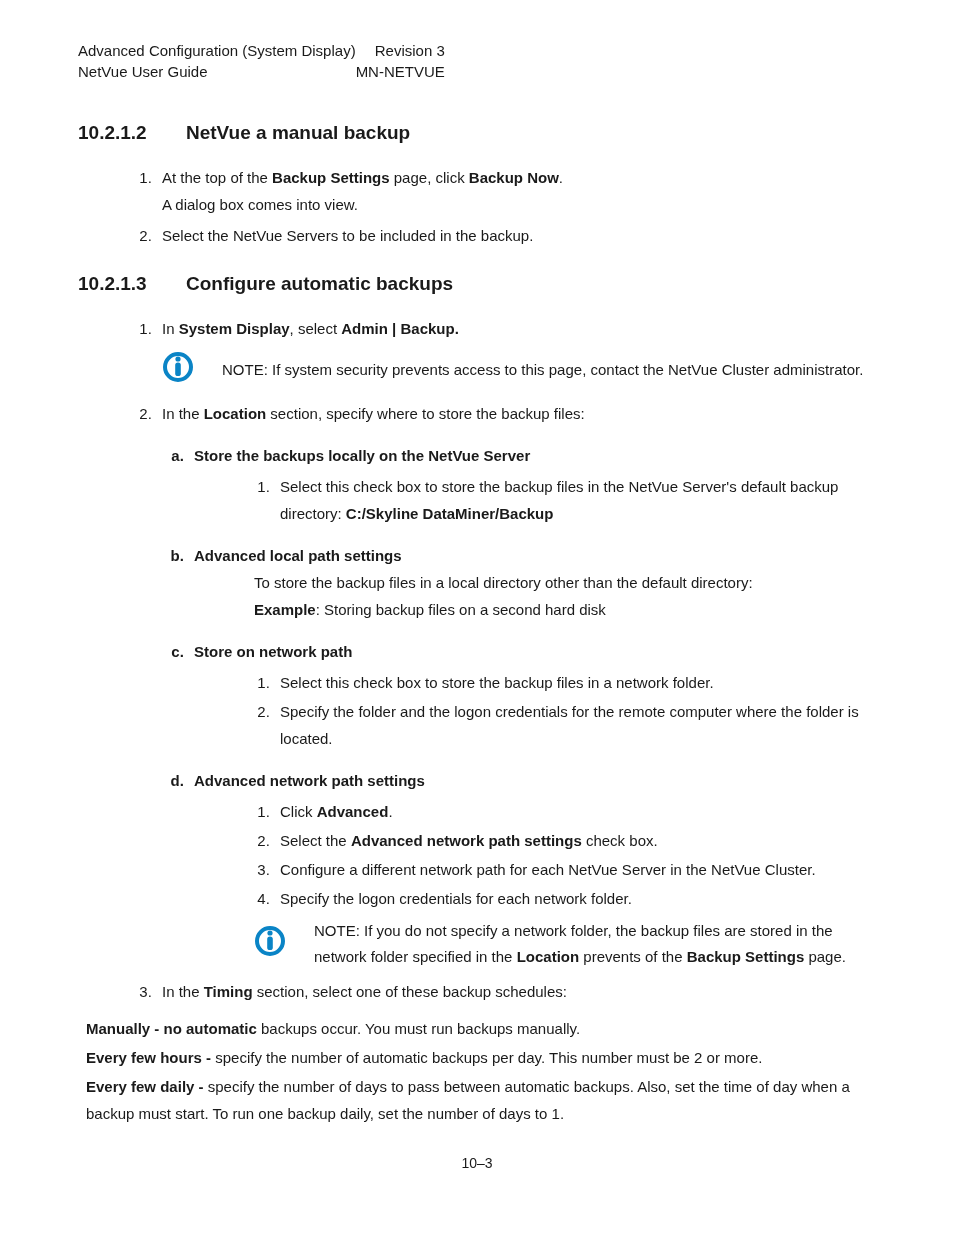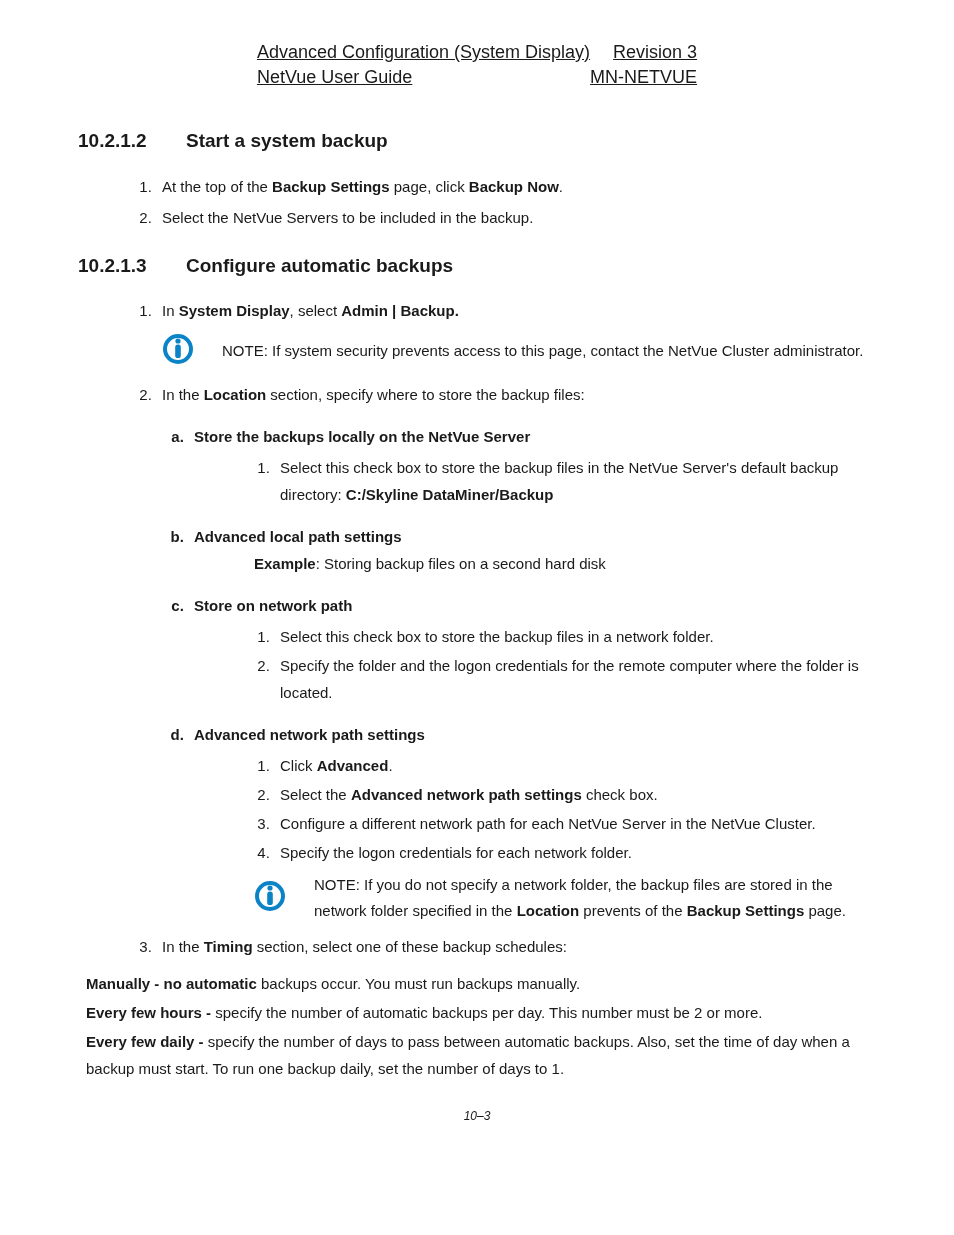--- a/index.html
+++ b/index.html
@@ -5,25 +5,24 @@
   body {
     font-family: Arial, Helvetica, sans-serif;
     color: #1a1a1a;
     margin: 0;
     padding: 40px 78px 30px 78px;
     font-size: 15px;
     line-height: 1.8;
   }
   .header-row {
     display: flex;
-    justify-content: center;
-    font-size: 18px;
+    justify-content: flex-start;
+    font-size: 15px;
     line-height: 1.4;
     margin-bottom: 34px;
-    text-decoration: underline;
   }
   .header-right {
     text-align: right;
   }
   h2.section-title {
     font-size: 19px;
     font-weight: bold;
     margin: 18px 0 14px 0;
   }
   h2.section-title .num {
@@ -71,49 +70,49 @@
     margin: 6px 0 8px 60px;
     line-height: 1.75;
   }
   .note-icon {
     flex: 0 0 32px;
     margin-right: 28px;
     margin-top: 3px;
   }
   .footer {
     text-align: center;
-    font-size: 12px;
+    font-size: 14px;
     margin-top: 24px;
-    font-style: italic;
   }
   p.flat {
     margin: 2px 8px;
   }
 </style>
 </head>
 <body>
 
 <div class="header-row">
   <div class="header-left">
     <div>Advanced Configuration (System Display)</div>
     <div>NetVue User Guide</div>
   </div>
   <div class="header-right">
     <div>Revision 3</div>
     <div>MN-NETVUE</div>
   </div>
 </div>
 
 <h2 class="section-title">
-  <span class="num">10.2.1.2</span><span>Start a system backup</span>
+  <span class="num">10.2.1.2</span><span>NetVue a manual backup</span>
 </h2>
 
 <ol class="main">
   <li>
     <span>At the top of the </span><span class="bold">Backup Settings</span><span> page, click </span><span class="bold">Backup Now</span><span>.</span>
+    <div>A dialog box comes into view.</div>
   </li>
   <li>Select the NetVue Servers to be included in the backup.</li>
 </ol>
 
 <h2 class="section-title">
   <span class="num">10.2.1.3</span><span>Configure automatic backups</span>
 </h2>
 
 <ol class="main">
   <li>
@@ -135,20 +134,21 @@
 
     <ol class="sub-alpha">
       <li>
         <span class="bold">Store the backups locally on the NetVue Server</span>
         <ol class="sub-num">
           <li><span>Select this check box to store the backup files in the NetVue Server's default backup directory:  </span><span class="bold">C:/Skyline DataMiner/Backup</span></li>
         </ol>
       </li>
       <li>
         <span class="bold">Advanced local path settings</span>
+        <div class="sub-text">To store the backup files in a local directory other than the default directory:</div>
         <div class="sub-text"><span class="bold">Example</span><span>: Storing backup files on a second hard disk</span></div>
       </li>
       <li>
         <span class="bold">Store on network path</span>
         <ol class="sub-num">
           <li>Select this check box to store the backup files in a network folder.</li>
           <li>Specify the folder and the logon credentials for the remote computer where the folder is located.</li>
         </ol>
       </li>
       <li>

